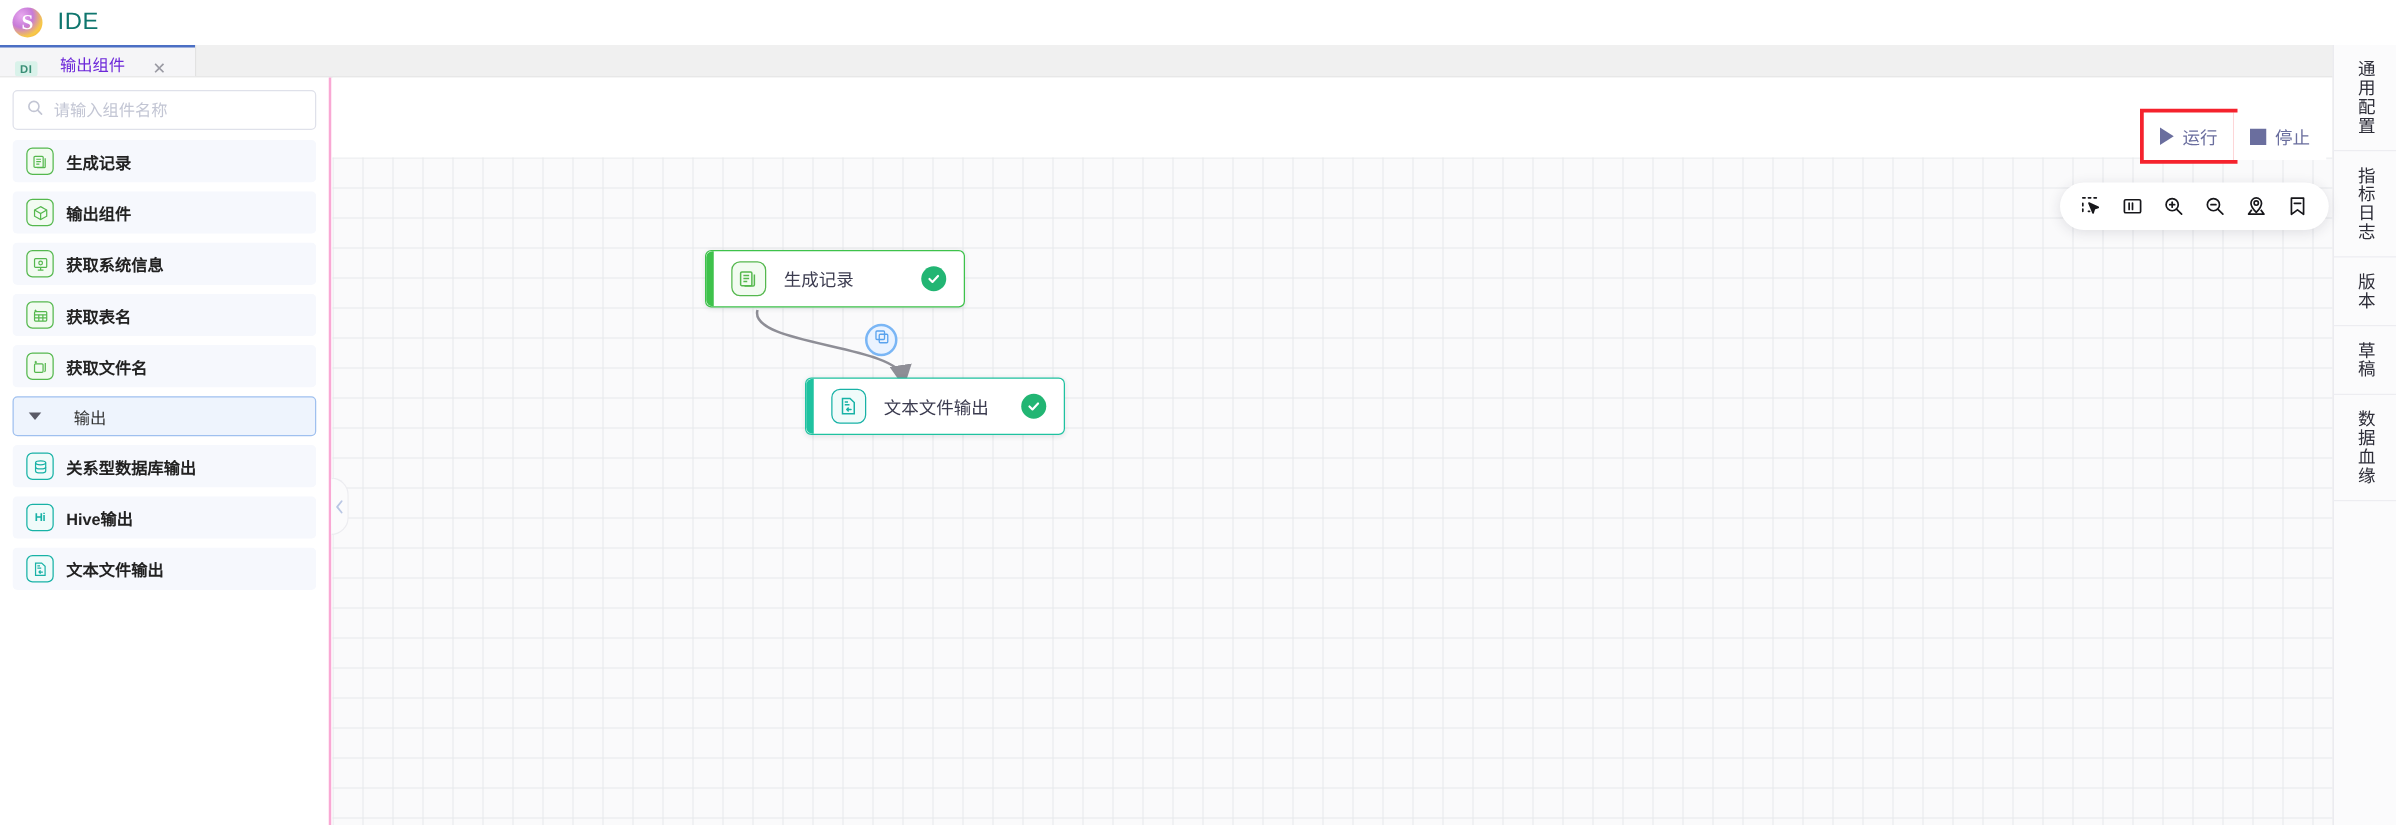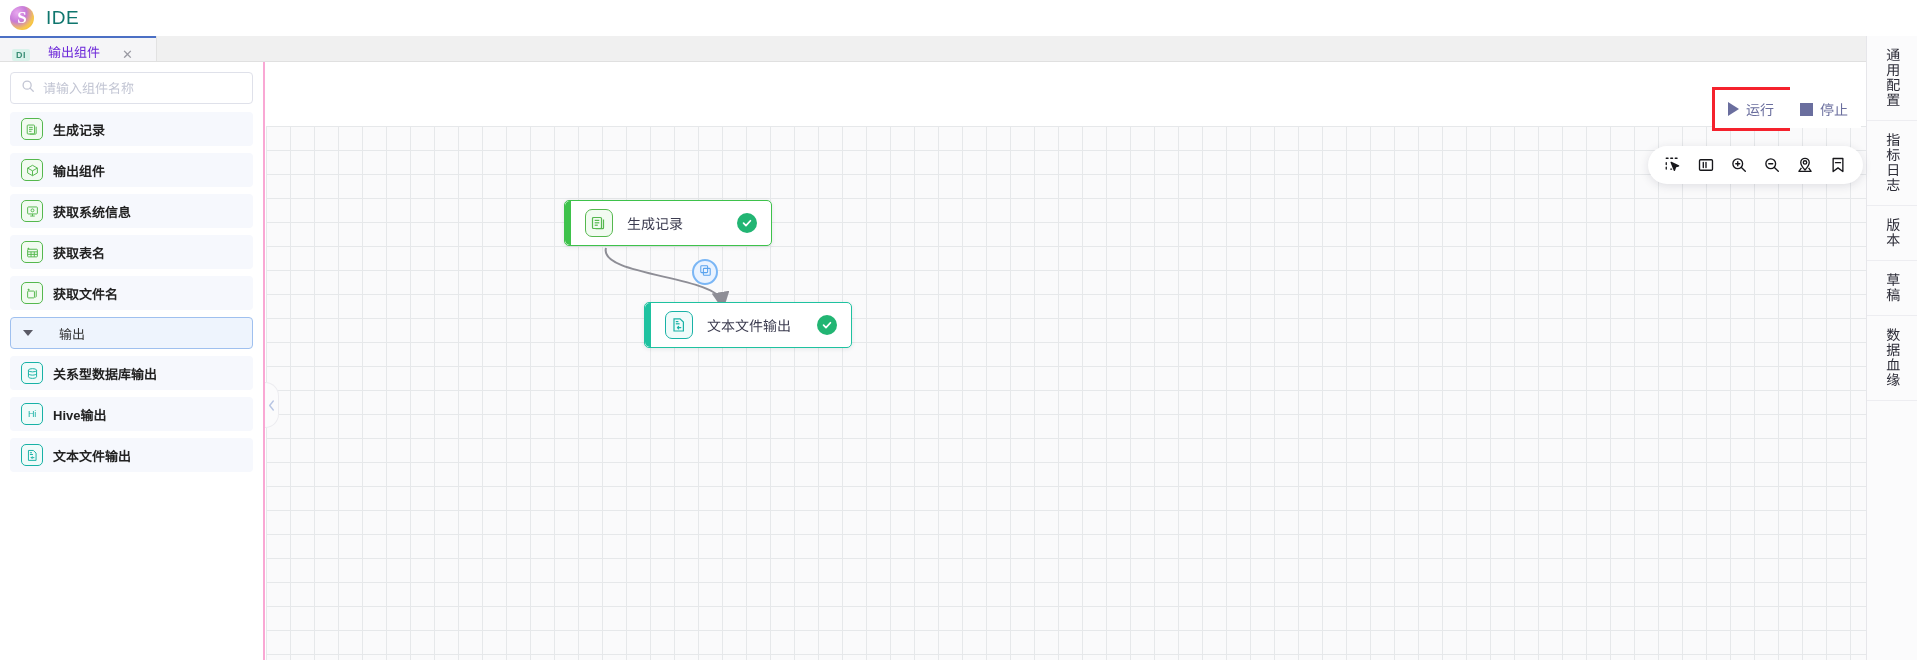--- a/index.html
+++ b/index.html
@@ -75,21 +75,21 @@
   .search-box input::placeholder { color: #c3c6d4; }
   .comp-list { padding: 0 10px; }
   .comp-item {
     height: 34px; margin-bottom: 7px; border-radius: 4px; background: #f6f8fd;
     display: flex; align-items: center; gap: 10px; padding: 0 10px; cursor: pointer;
     border: 1px solid transparent;
   }
   .comp-icon {
     width: 22px; height: 22px; flex: 0 0 auto; border-radius: 5px;
     display: flex; align-items: center; justify-content: center;
-    border: 1px solid currentColor; font-size: 10px; font-weight: 400;
+    border: 1px solid currentColor; font-size: 10px; font-weight: 700;
   }
   .comp-icon.green { color: #55b84e; background: #f2fbf1; }
   .comp-icon.teal  { color: #18b2a6; background: #f0fbfa; }
   .comp-label { font-size: 13px; color: #222; font-weight: 600; white-space: nowrap; }
   .group-header {
     height: 32px; margin-bottom: 7px; border-radius: 4px;
     background: #eef4fd; border: 1px solid #9fc0ef;
     display: flex; align-items: center; gap: 26px; padding: 0 12px; cursor: pointer;
   }
   .group-caret {

